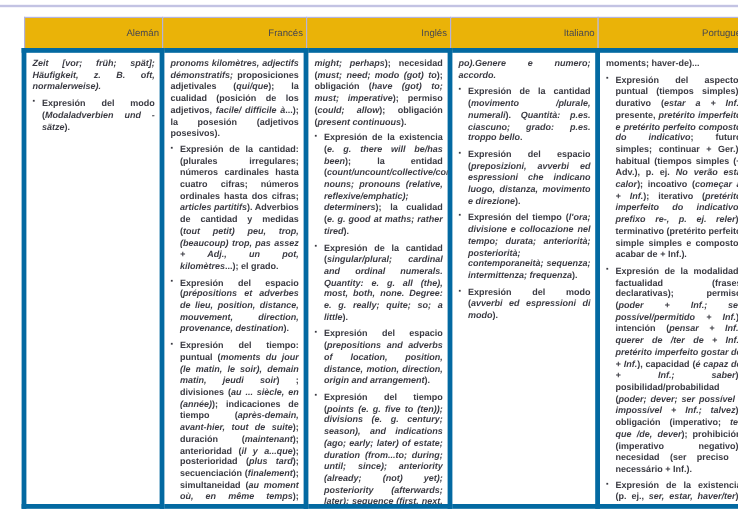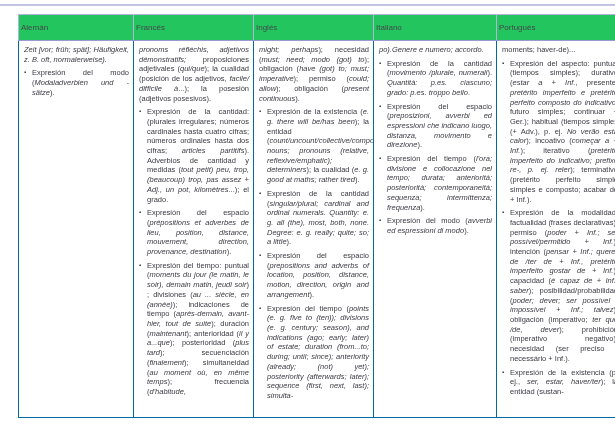--- a/index.html
+++ b/index.html
@@ -12,26 +12,26 @@
   }
   .table-wrap{
     position:absolute;left:18px;top:14px;width:579px;
   }
   table.lang-table{
     border-collapse:collapse;table-layout:fixed;width:579px;
     background:#ffffff;
   }
   table.lang-table th{
     border:1px solid #b3b3dc;border-bottom:1px solid #9a9ad0;
-    background:#22c55e;height:25px;
+    background:#eab308;height:25px;
     font-size:8px;font-weight:normal;color:#47474f;
-    text-align:left;vertical-align:middle;padding:0 2px;
+    text-align:right;vertical-align:middle;padding:0 2px;
   }
   table.lang-table td{
-    border:1px solid #0369a1;vertical-align:top;padding:0;
+    border:4px solid #0369a1;vertical-align:top;padding:0;font-weight:bold;
   }
   table.lang-table th:nth-child(1),table.lang-table td:nth-child(1){width:110px;}
   table.lang-table th:nth-child(2),table.lang-table td:nth-child(2){width:115px;}
   table.lang-table th:nth-child(3),table.lang-table td:nth-child(3){width:115px;}
   table.lang-table th:nth-child(4),table.lang-table td:nth-child(4){width:118px;}
   table.lang-table th:nth-child(5),table.lang-table td:nth-child(5){width:121px;}
   .cell-inner{
     height:372px;overflow:hidden;padding:4px 4px 0 5px;
     font-size:7.5px;line-height:9.7px;color:#3a3a42;
     text-align:justify;
@@ -62,21 +62,21 @@
     <tbody>
       <tr id="body-row">
           <td>
             <div class="cell-inner">
               <div class="para"><span class="it">Zeit [vor; früh; spät]; Häufigkeit, z. B. oft, normalerweise).</span></div>
               <div class="para bullet"><span class="marker">▪</span><span>Expresión del modo (</span><span class="it">Modaladverbien und -sätze</span><span>).</span></div>
             </div>
           </td>
           <td>
             <div class="cell-inner">
-              <div class="para"><span class="it">pronoms réfléchis, adjetivos démonstratifs;</span><span> proposiciones adjetivales (</span><span class="it">qui/que</span><span>); la cualidad (posición de los adjetivos, </span><span class="it">facile/ difficile à</span><span>...); la posesión (adjetivos posesivos).</span></div>
+              <div class="para"><span class="it">pronoms kilomètres, adjectifs démonstratifs;</span><span> proposiciones adjetivales (</span><span class="it">qui/que</span><span>); la cualidad (posición de los adjetivos, </span><span class="it">facile/ difficile à</span><span>...); la posesión (adjetivos posesivos).</span></div>
               <div class="para bullet"><span class="marker">▪</span><span>Expresión de la cantidad: (plurales irregulares; números cardinales hasta cuatro cifras; números ordinales hasta dos cifras; </span><span class="it">articles partitifs</span><span>). Adverbios de cantidad y medidas (</span><span class="it">tout petit) peu, trop, (beaucoup) trop, pas assez + Adj., un pot, kilomètres</span><span>...); el grado.</span></div>
               <div class="para bullet"><span class="marker">▪</span><span>Expresión del espacio (</span><span class="it">prépositions et adverbes de lieu, position, distance, mouvement, direction, provenance, destination</span><span>).</span></div>
               <div class="para bullet"><span class="marker">▪</span><span>Expresión del tiempo: puntual (</span><span class="it">moments du jour (le matin, le soir), demain matin, jeudi soir</span><span>) ; divisiones (</span><span class="it">au ... siècle, en (année)</span><span>); indicaciones de tiempo (</span><span class="it">après-demain, avant-hier, tout de suite</span><span>); duración (</span><span class="it">maintenant</span><span>); anterioridad (</span><span class="it">il y a...que</span><span>); posterioridad (</span><span class="it">plus tard</span><span>); secuenciación (</span><span class="it">finalement</span><span>); simultaneidad (</span><span class="it">au moment où, en même temps</span><span>); frecuencia (</span><span class="it">d'habitude,</span></div>
             </div>
           </td>
           <td>
             <div class="cell-inner">
               <div class="para"><span class="it">might; perhaps</span><span>); necesidad (</span><span class="it">must; need; modo (got) to</span><span>); obligación (</span><span class="it">have (got) to; must; imperative</span><span>); permiso (</span><span class="it">could; allow</span><span>); obligación (</span><span class="it">present continuous</span><span>).</span></div>
               <div class="para bullet"><span class="marker">▪</span><span>Expresión de la existencia (</span><span class="it">e. g. there will be/has been</span><span>); la entidad (</span><span class="it">count/uncount/collective/compound nouns; pronouns (relative, reflexive/emphatic); determiners</span><span>); la cualidad (</span><span class="it">e. g. good at maths; rather tired</span><span>).</span></div>
               <div class="para bullet"><span class="marker">▪</span><span>Expresión de la cantidad (</span><span class="it">singular/plural; cardinal and ordinal numerals. Quantity: e. g. all (the), most, both, none. Degree: e. g. really; quite; so; a little</span><span>).</span></div>

